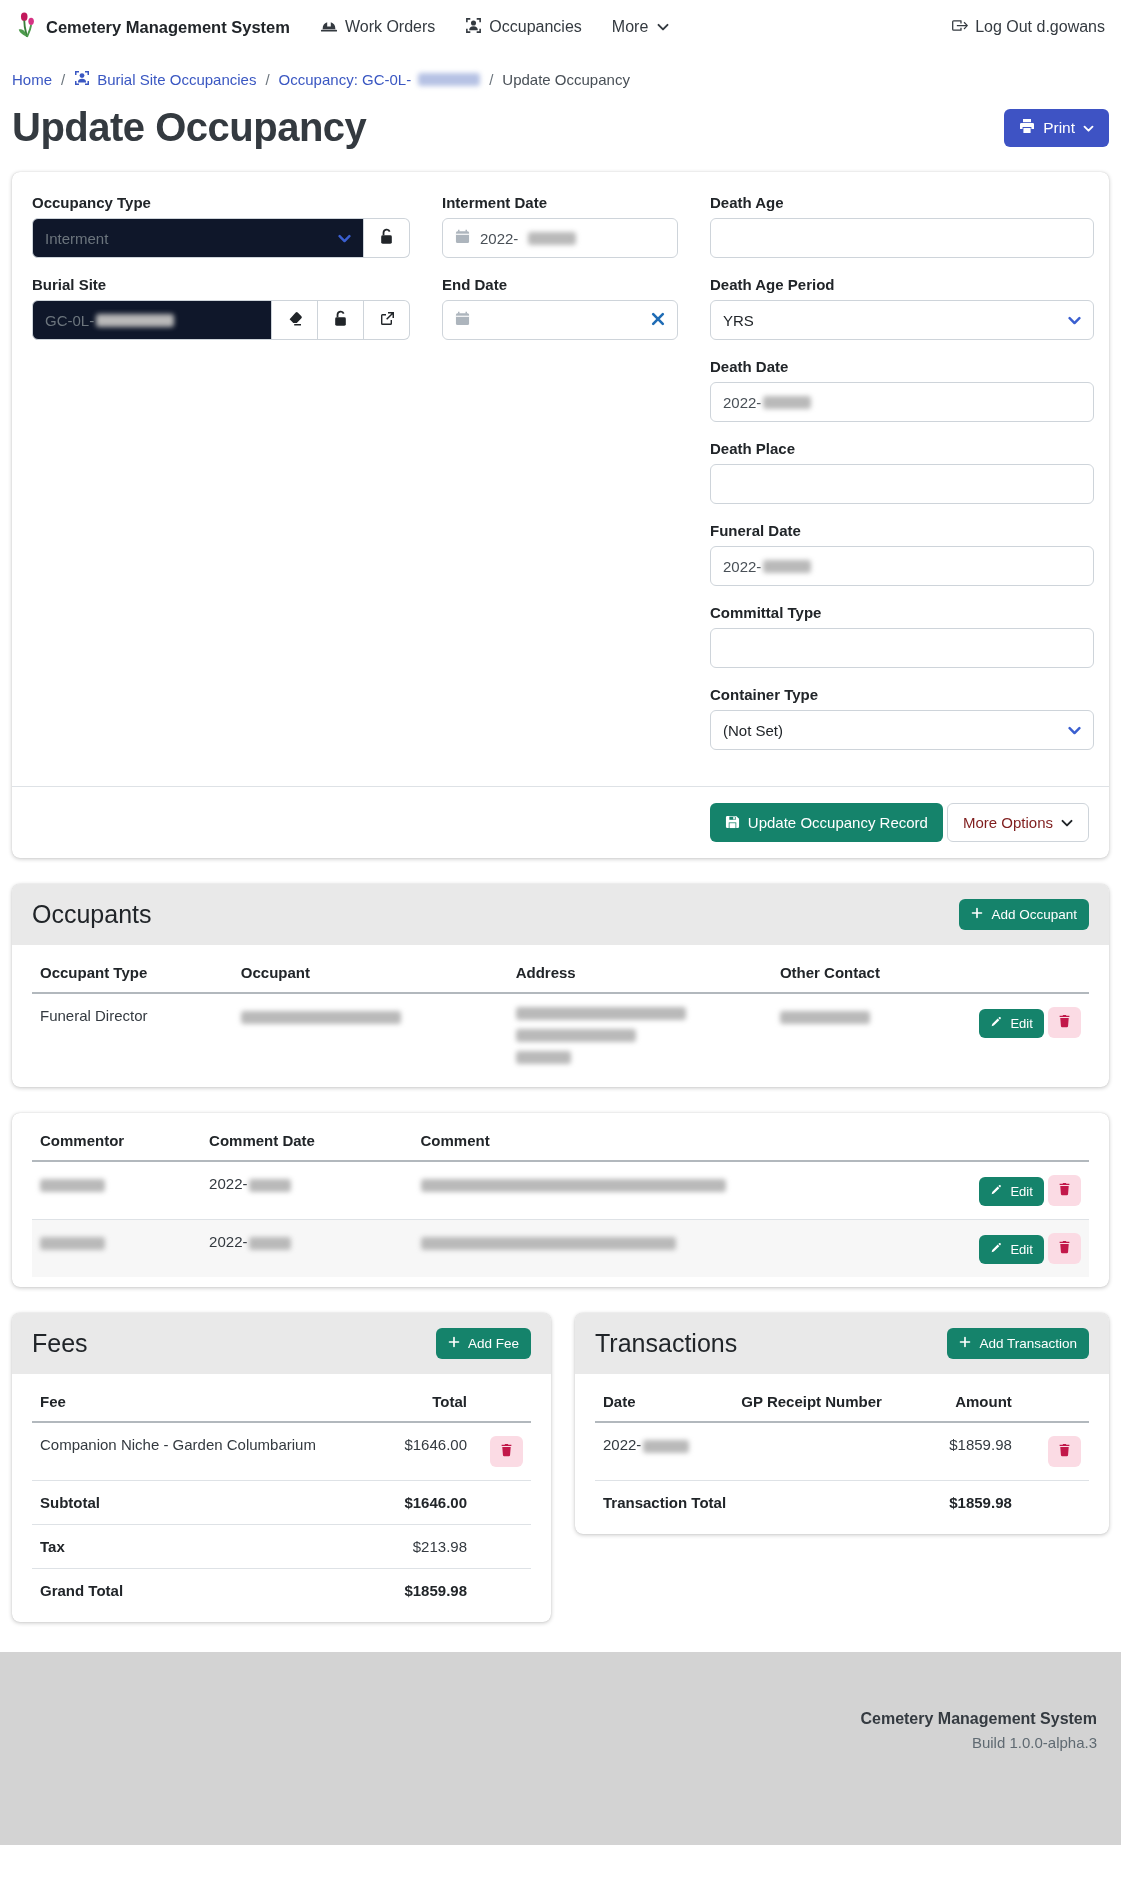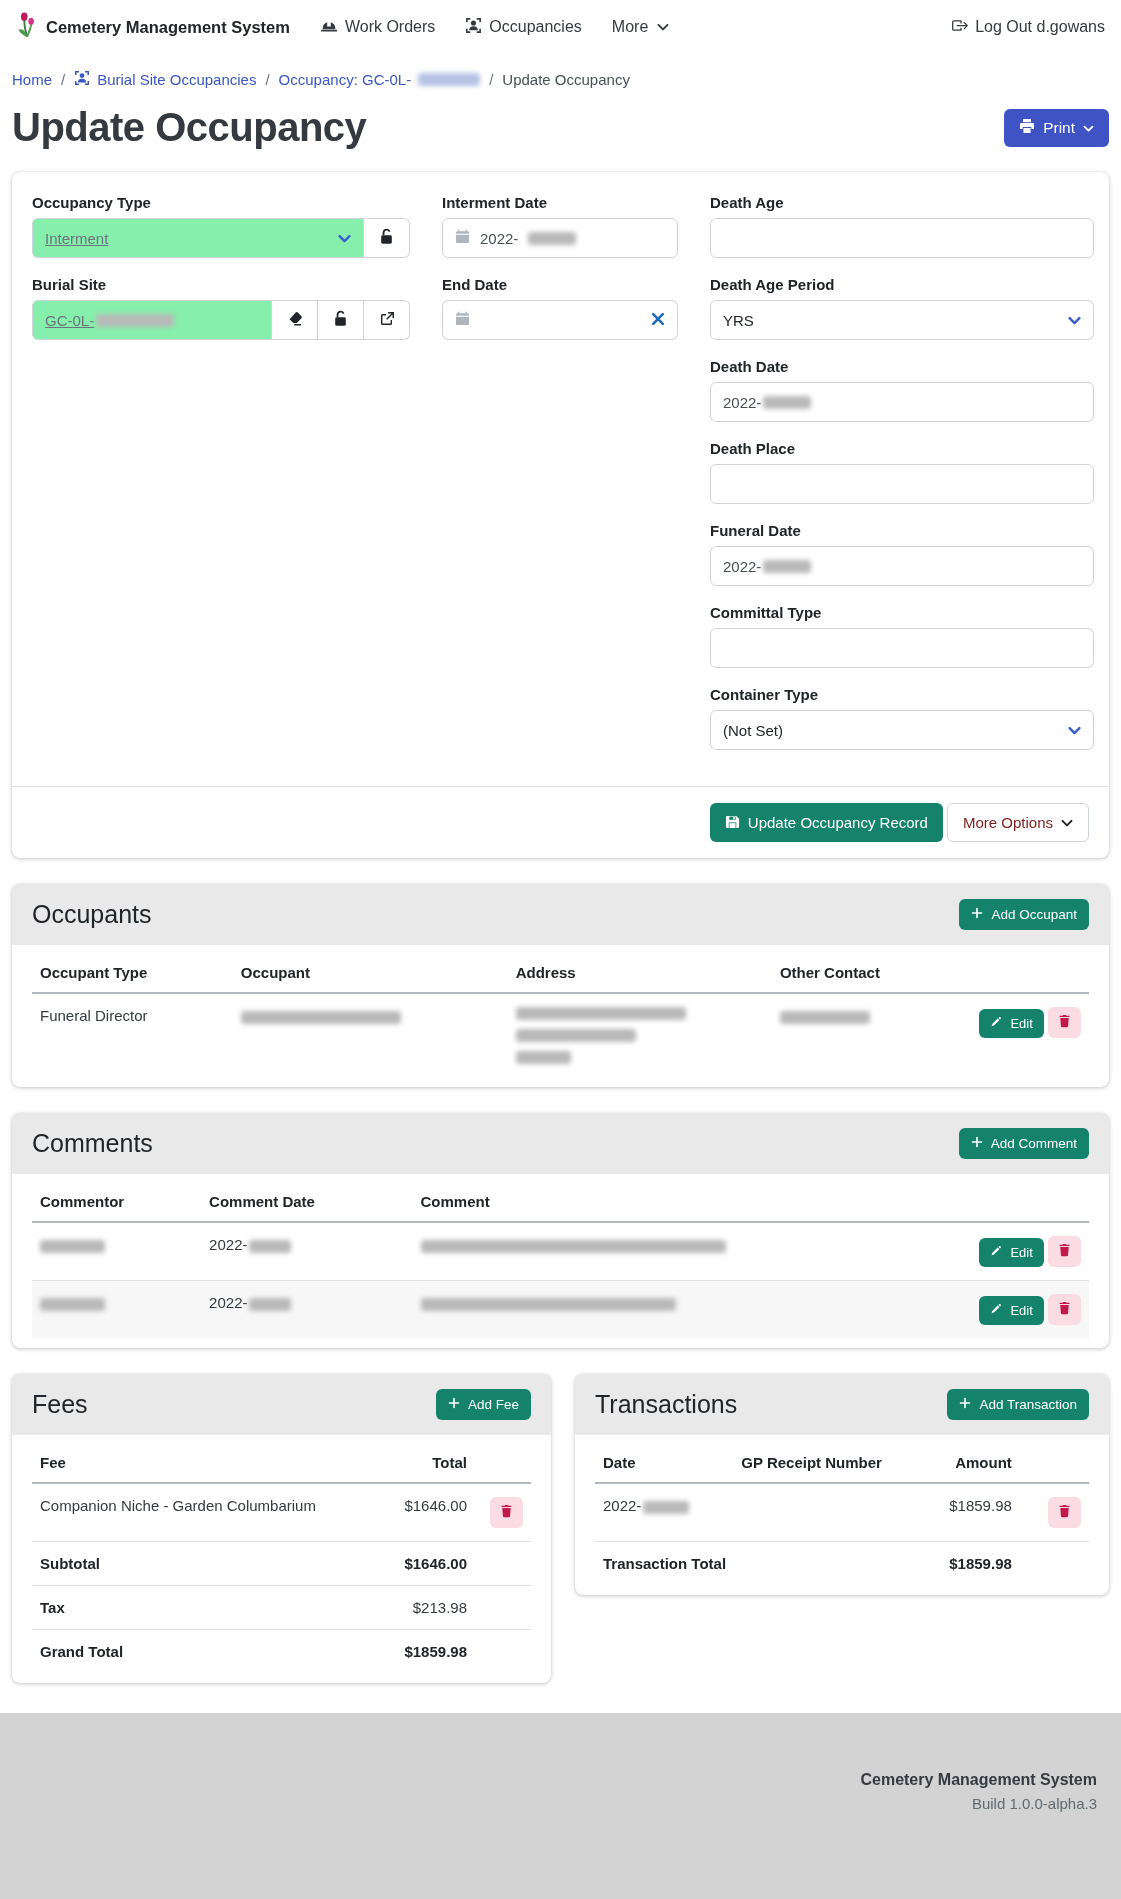--- a/index.html
+++ b/index.html
@@ -52,21 +52,21 @@
     margin-bottom:26px; overflow:hidden;
   }
   .form-card-body { padding:22px 20px 8px; }
   .form-grid { display:grid; grid-template-columns: 378px 236px 384px; column-gap:32px; }
   .field { margin-bottom:18px; }
   .field label { display:block; font-weight:700; font-size:15px; color:#212529; margin-bottom:7px; }
   .control {
     height:40px; border:1px solid #ced4da; border-radius:6px; background:#fff;
     display:flex; align-items:center; padding:0 12px; font-size:15px; color:#495057;
   }
-  .control.disabled { background:#86efac; color:#6c757d;text-decoration:underline; }
+  .control.disabled { background:#0f172a; color:#6c757d; }
   .select { justify-content:space-between; cursor:pointer; color:#212529; }
   .igroup { display:flex; }
   .igroup .control { flex:1 1 auto; border-radius:6px 0 0 6px; }
   .igroup .ibtn {
     width:46px; height:40px; background:#fff; border:1px solid #ced4da; border-left:none;
     display:flex; align-items:center; justify-content:center; cursor:pointer; border-radius:0;
   }
   .igroup .ibtn:last-child { border-radius:0 6px 6px 0; }
   .date-ctl { gap:10px; }
   .date-ctl .spacer { flex:1; }
@@ -424,29 +424,20 @@
                     </svg></span>
               </button>
             </td>
           </tr>
         </tbody>
       </table>
     </div>
   </div>
 
   <div class="card">
-    <div class="section-head">
-      <div class="section-title">Comments</div>
-      <button class="btn btn-add">
-        <span><svg width="12" height="12" viewBox="0 0 16 16">
-              <path d="M8 2v12M2 8h12" stroke="#fff" stroke-width="2.2" stroke-linecap="round"></path>
-            </svg></span>
-        <span>Add Comment</span>
-      </button>
-    </div>
     <div class="section-body">
       <table class="striped">
         <thead>
           <tr>
             <th style="width:16%">Commentor</th>
             <th style="width:20%">Comment Date</th>
             <th style="width:50%">Comment</th>
             <th style="width:14%"></th>
           </tr>
         </thead>

